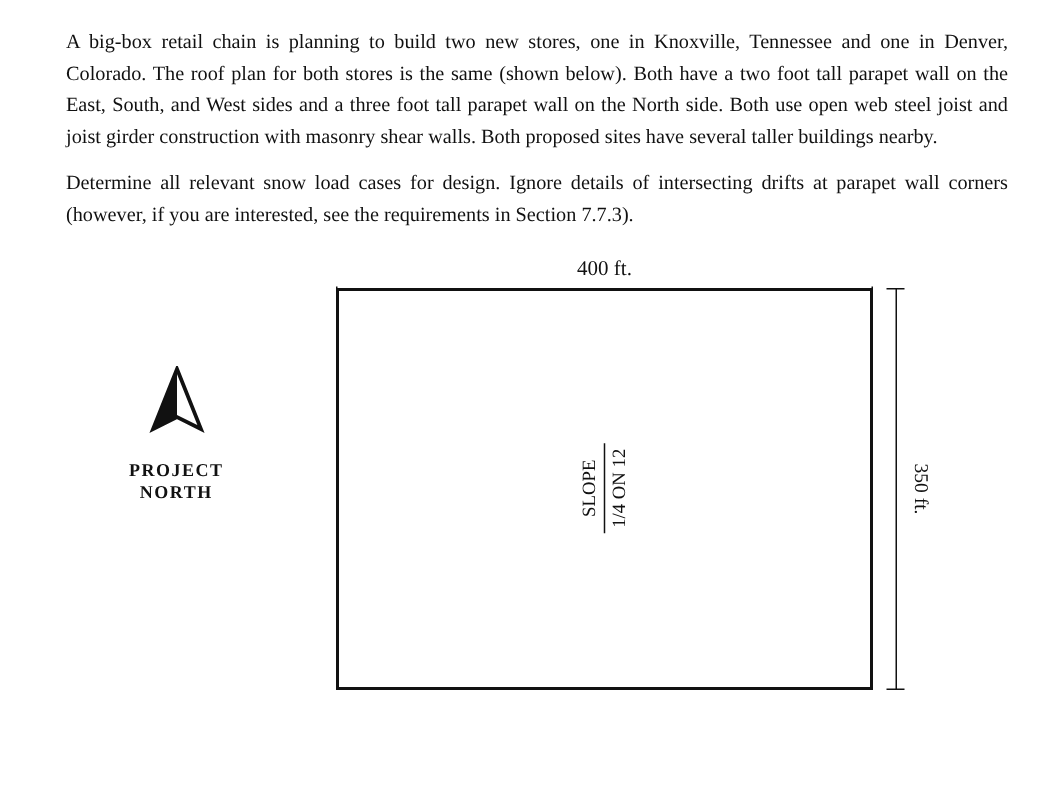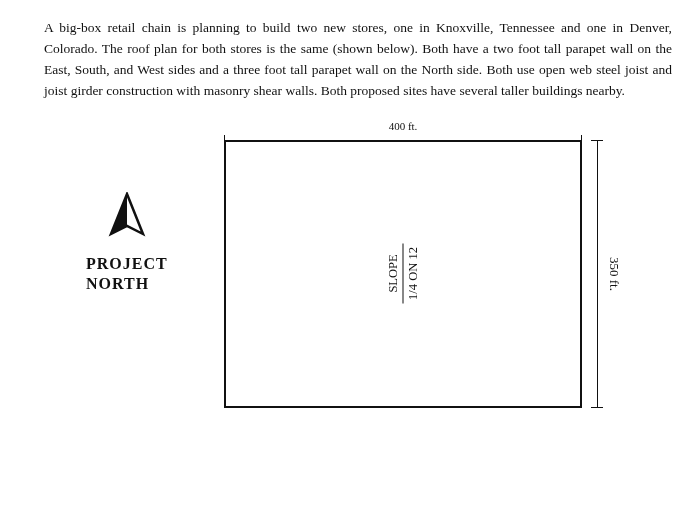--- a/index.html
+++ b/index.html
@@ -41,22 +41,23 @@
       flex-direction: column;
       align-items: center;
     }
 
     .arrow-svg {
       width: 44px;
       height: 60px;
     }
 
     .north-label {
-      font-size: 16px;
+      font-size: 12px;
       font-weight: bold;
+      text-align: center;
       margin-top: 2px;
       line-height: 1.3;
       letter-spacing: 1px;
     }
 
     
     .dim-top {
       position: absolute;
       left: 196px;
       top: 8px;
@@ -66,21 +67,21 @@
       align-items: center;
     }
 
     .dim-top-line {
       position: relative;
       width: 100%;
       height: 14px;
     }
 
     .dim-top-label {
-      font-size: 11px;
+      font-size: 14px;
       text-align: center;
       margin-bottom: 2px;
     }
 
     
     .h-line {
       position: absolute;
       top: 7px;
       left: 0;
       right: 0;
@@ -203,20 +204,21 @@
     }
 
   </style>
 </head>
 <body>
 
 <div class="content-wrapper">
 
   <p class="paragraph">A big-box retail chain is planning to build two new stores, one in Knoxville, Tennessee and one in Denver, Colorado.  The roof plan for both stores is the same (shown below).  Both have a two foot tall parapet wall on the East, South, and West sides and a three foot tall parapet wall on the North side.  Both use open web steel joist and joist girder construction with masonry shear walls.  Both proposed sites have several taller buildings nearby.</p>
 
+  <p class="paragraph">Determine all relevant snow load cases for design.  Ignore details of intersecting drifts at parapet wall corners (however, if you are interested, see the requirements in Section 7.7.3).</p>
 
   <div class="diagram-area">
 
     <div class="dim-top">
       <div class="dim-top-label">400 ft.</div>
       <div class="dim-top-line">
         <div class="h-line"></div>
         <div class="h-tick-left"></div>
         <div class="h-tick-right"></div>
       </div>

